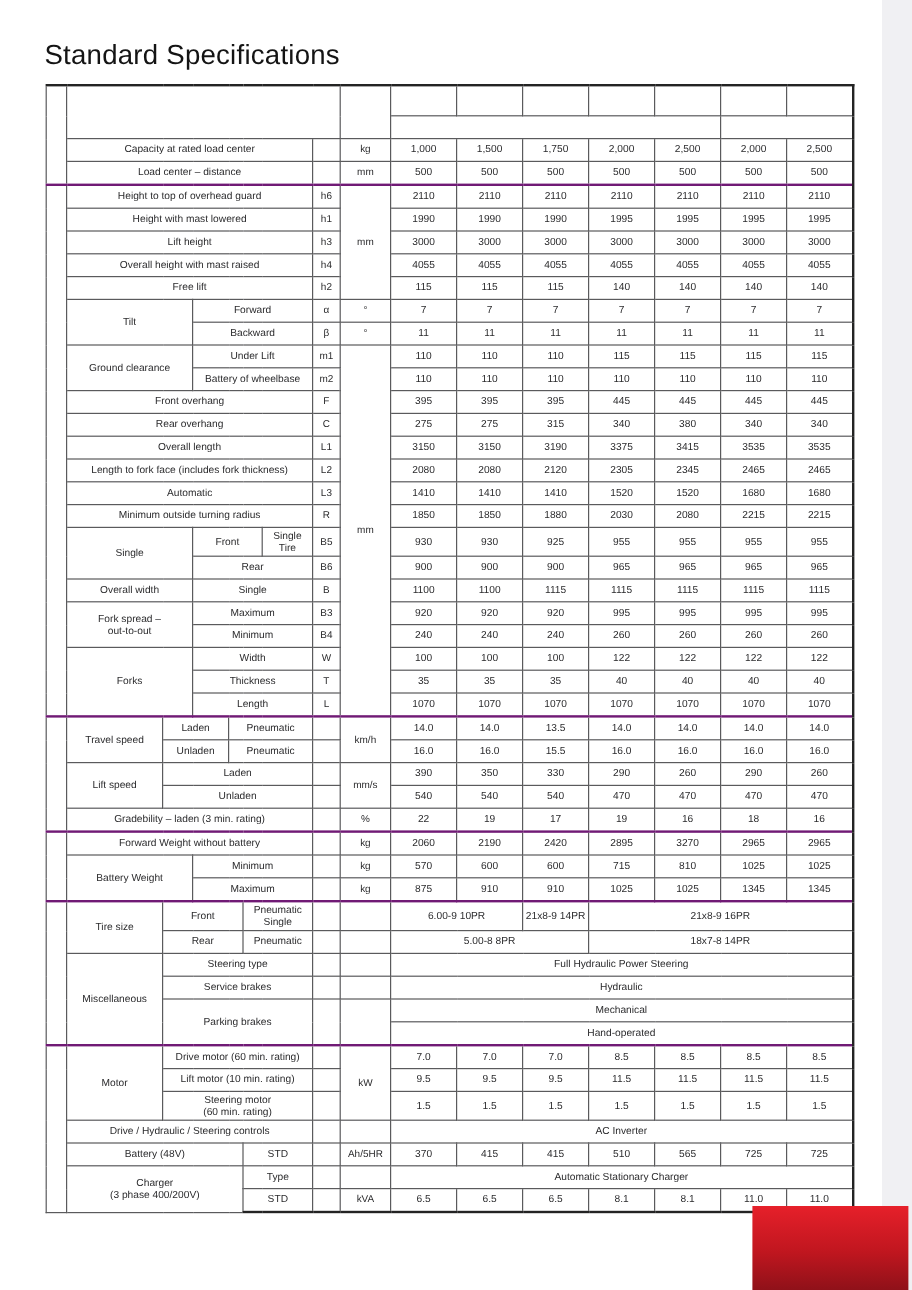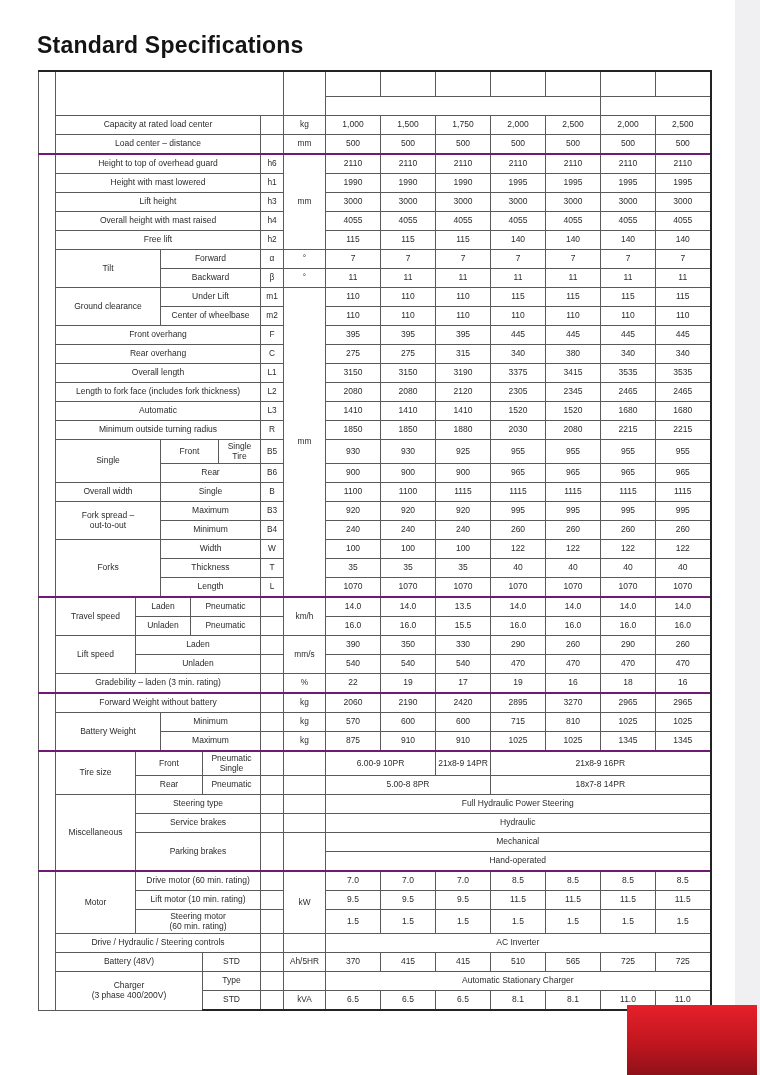--- a/index.html
+++ b/index.html
@@ -11,21 +11,21 @@
   .right-margin-strip{
     position:absolute;right:0;top:0;width:25px;height:1075px;
     background:#f0f0f3;
   }
   .corner-red-block{
     position:absolute;left:627px;top:1005px;width:130px;height:70px;
     background:linear-gradient(180deg,#e6202a 0%,#c0161f 55%,#8f1119 100%);
   }
   .page-title{
     position:absolute;left:37px;top:32px;
-    font-size:23px;font-weight:700;color:#141414;letter-spacing:.2px;
+    font-size:23px;font-weight:400;color:#141414;letter-spacing:.2px;
   }
   .tbl-wrap{position:absolute;left:38px;top:70px;width:672px;}
   table.spec{
     border-collapse:collapse;table-layout:fixed;width:672px;
     font-size:8.5px;line-height:1.12;color:#2b2b2d;padding-left:31px;
   }
   table.spec td{
     border:1px solid #5a5a5c;
     padding:2px 2px;height:14px;vertical-align:middle;
     text-align:center;background:#ffffff;
@@ -211,21 +211,21 @@
           <td rowspan="16" class="unit-c pe">mm</td>
           <td class="val pe">110</td>
           <td class="val pe">110</td>
           <td class="val pe">110</td>
           <td class="val pe">115</td>
           <td class="val pe">115</td>
           <td class="val pe">115</td>
           <td class="val pe">115</td>
         </tr>
         <tr>
-          <td colspan="4" class="lbl">Center of wheelbase</td>
+          <td colspan="4" class="lbl">Battery of wheelbase</td>
           <td class="unit-c">m2</td>
           <td class="val">110</td>
           <td class="val">110</td>
           <td class="val">110</td>
           <td class="val">110</td>
           <td class="val">110</td>
           <td class="val">110</td>
           <td class="val">110</td>
         </tr>
         <tr>

